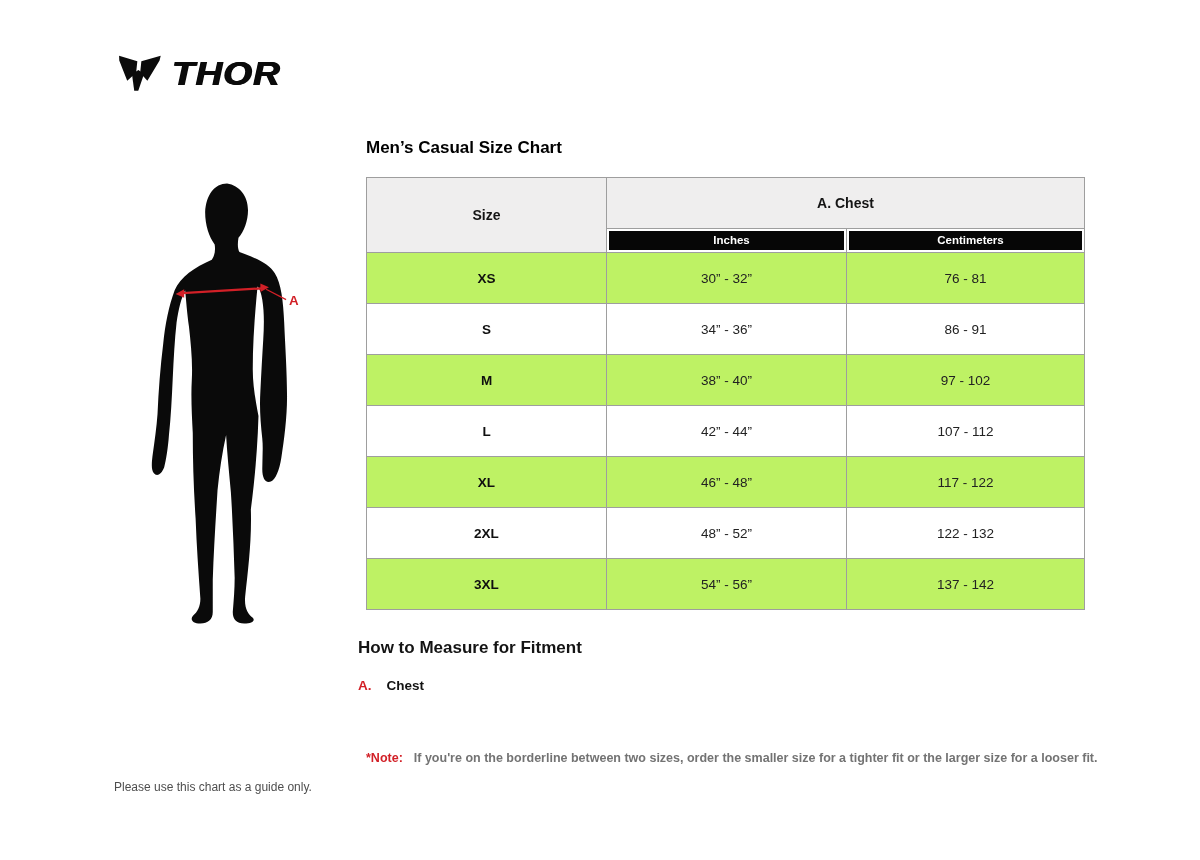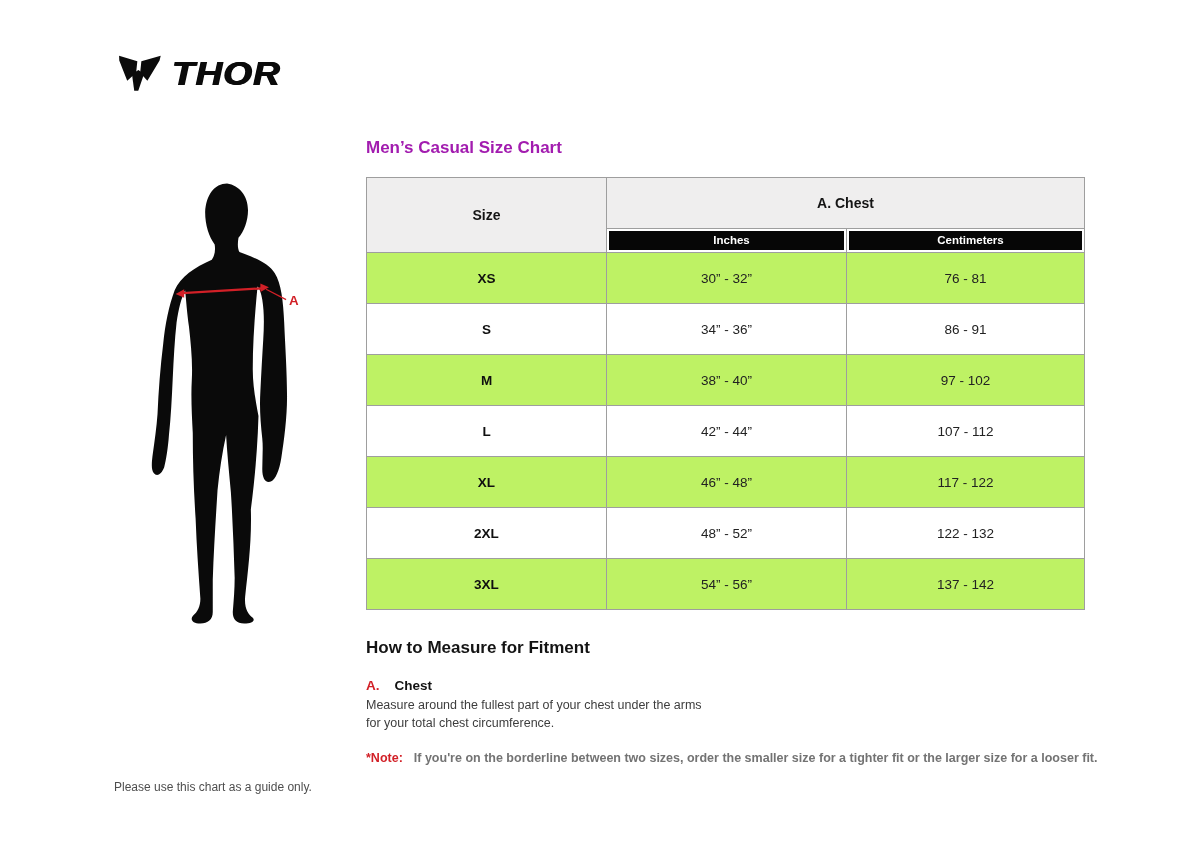--- a/index.html
+++ b/index.html
@@ -11,35 +11,35 @@
   .logo{position:absolute;left:114px;top:52px;display:flex;align-items:center;gap:11px;}
   .logo-icon{width:47px;height:44px;}
   .logo-text{
     font-size:37px;font-weight:bold;font-style:italic;color:#0b0b0b;
     letter-spacing:1px;transform:scaleY(.92);
     text-shadow:.7px 0 0 currentColor,-.7px 0 0 currentColor;
   }
   
   .figure-svg{position:absolute;left:128px;top:166px;width:200px;height:496px;}
   
-  .chart-title{position:absolute;left:366px;top:138px;font-size:17px;font-weight:bold;color:#a21caf;}
+  .chart-title{position:absolute;left:366px;top:138px;font-size:17px;font-weight:bold;color:#000000;}
   
   .table-wrap{position:absolute;left:366px;top:177px;}
   table{border-collapse:collapse;width:718px;table-layout:fixed;}
   th,td{border:1px solid #9e9e9e;text-align:center;padding:0;}
   th{background:#efeeee;font-weight:bold;color:#141414;}
   .group-row th{height:50px;font-size:14px;}
   th.size-head{font-size:14px;}
   .sub-row td{height:21px;background:#ffffff;padding:1px 2px;}
   .sub-row .bar{background:#060606;color:#ffffff;font-size:11.5px;font-weight:bold;height:19px;line-height:19px;padding-left:10px;}
   tbody td{height:50px;font-size:13.5px;color:#222222;background:#ffffff;}
   tbody td.size-col{font-weight:bold;color:#0f0f0f;}
   tbody tr.alt td{background:#bef264;}
   
-  .measure{position:absolute;left:366px;top:638px;width:680px;}
+  .measure{position:absolute;left:358px;top:638px;width:680px;}
   .measure-title{font-size:17px;font-weight:bold;color:#141414;margin:0 0 20px 0;}
   .item-head{font-size:13.5px;font-weight:bold;}
   .item-key{color:#d22027;}
   .item-name{color:#121212;margin-left:15px;}
   .item-desc{font-size:12.5px;color:#3d3d3d;width:352px;line-height:1.42;margin-top:4px;}
   .note{position:absolute;left:366px;top:751px;font-size:12.5px;white-space:nowrap;}
   .note-label{color:#d22027;font-weight:bold;margin-right:11px;}
   .note-text{font-weight:bold;color:#737373;}
   
   .footer{position:absolute;left:114px;top:780px;font-size:12px;color:#4e4e4e;line-height:1.32;}
@@ -180,21 +180,20 @@
       </tbody>
   </table>
 </div>
 
 <div class="measure">
   <h2 class="measure-title">How to Measure for Fitment</h2>
   <div class="measure-item">
     <div class="item-head">
       <span class="item-key">A.</span><span class="item-name">Chest</span>
     </div>
-    <div class="item-desc">Measure around the fullest part of your chest under the arms for your total chest circumference.</div>
   </div>
 </div>
 
 <div class="note">
   <span class="note-label">*Note:</span><span class="note-text">If you're on the borderline between two sizes, order the smaller size for a tighter fit or the larger size for a looser fit.</span>
 </div>
 
 <div class="footer">
   <div>Please use this chart as a guide only.</div>
 </div>

